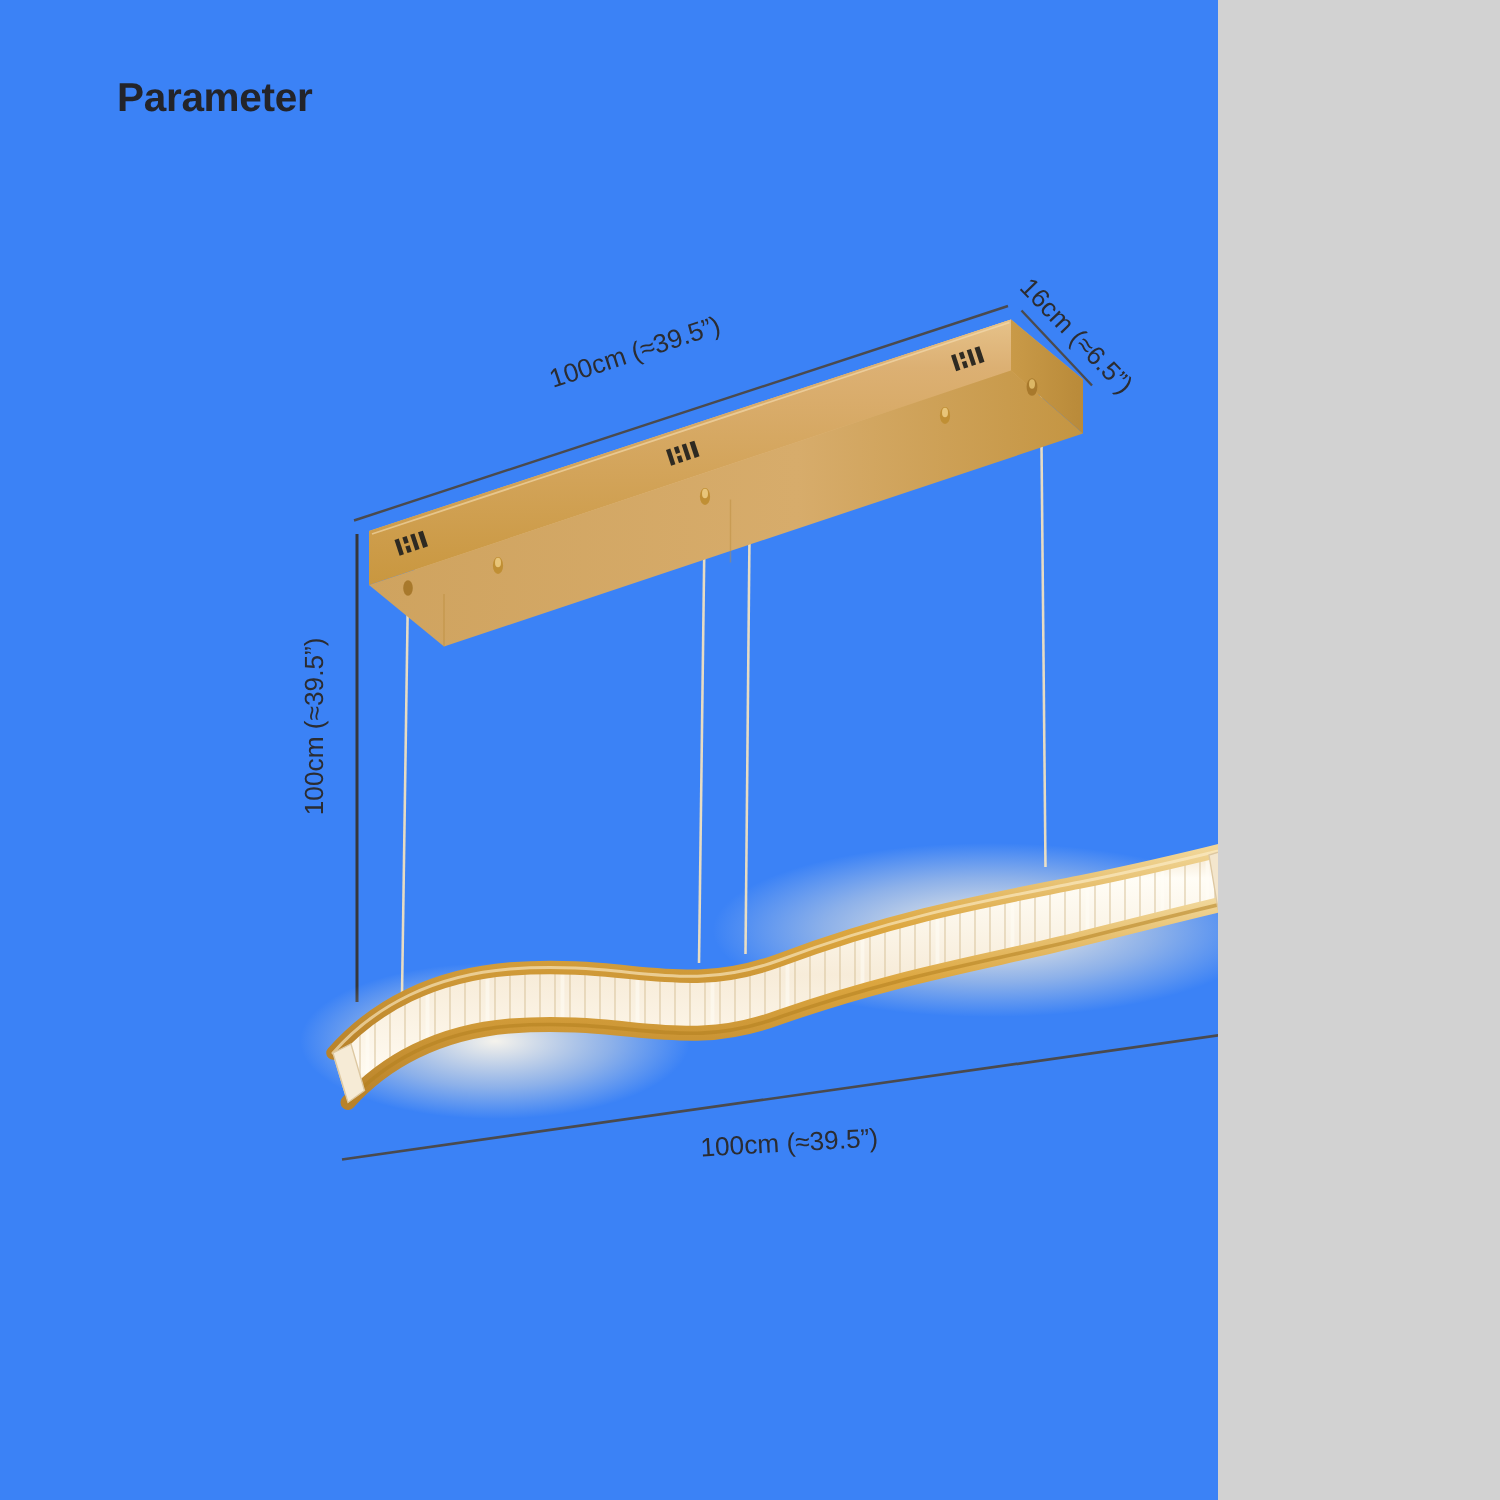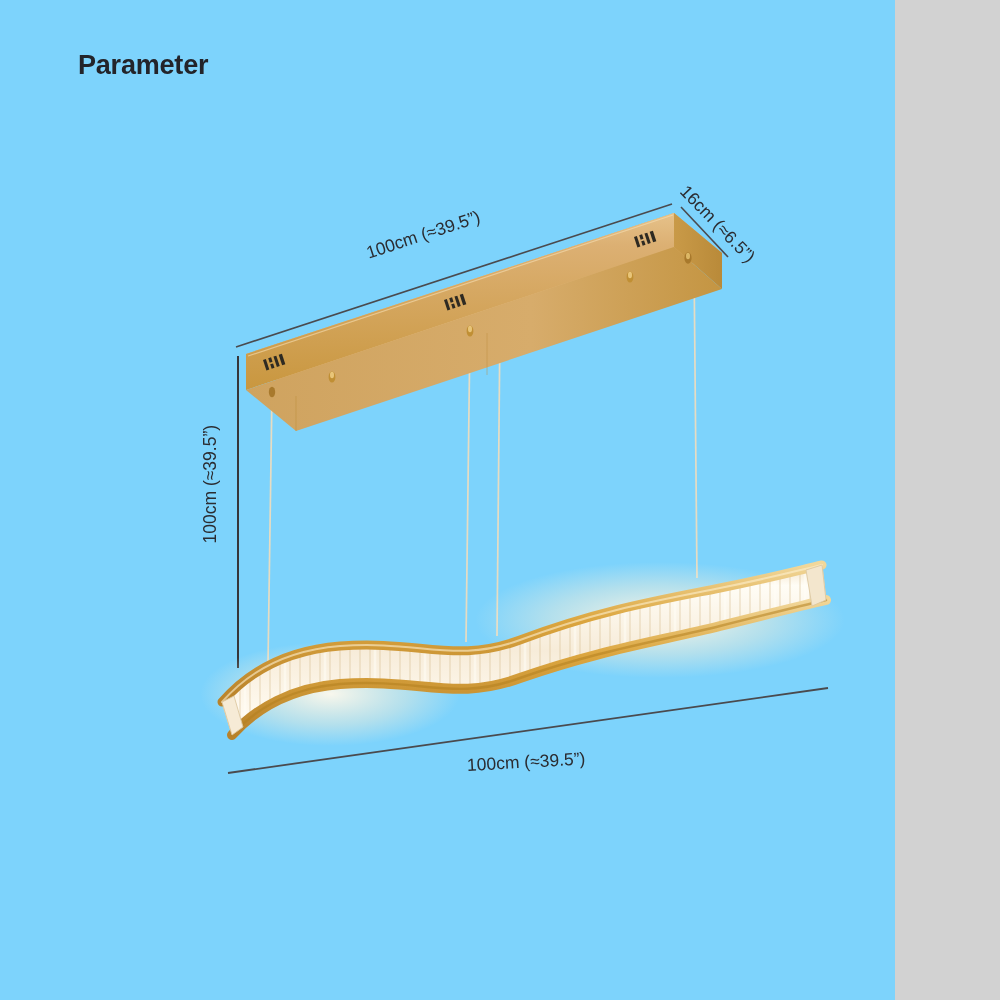--- a/index.html
+++ b/index.html
@@ -2,23 +2,23 @@
 <html><head>
 <meta charset="utf-8">
 <style>
   html, body {
     margin: 0;
     padding: 0;
     background: #d2d2d2;
   }
   #canvas {
     position: relative;
-    width: 895px;
+    width: 812px;
     height: 1000px;
-    background: #7dd3fc;
+    background: #3b82f6;
     font-family: "Liberation Sans", sans-serif;
     overflow: hidden;
     text-align: right;
   }
   #page-title {
     position: absolute;
     left: 78px;
     top: 50px;
     font-size: 27px;
     font-weight: bold;

